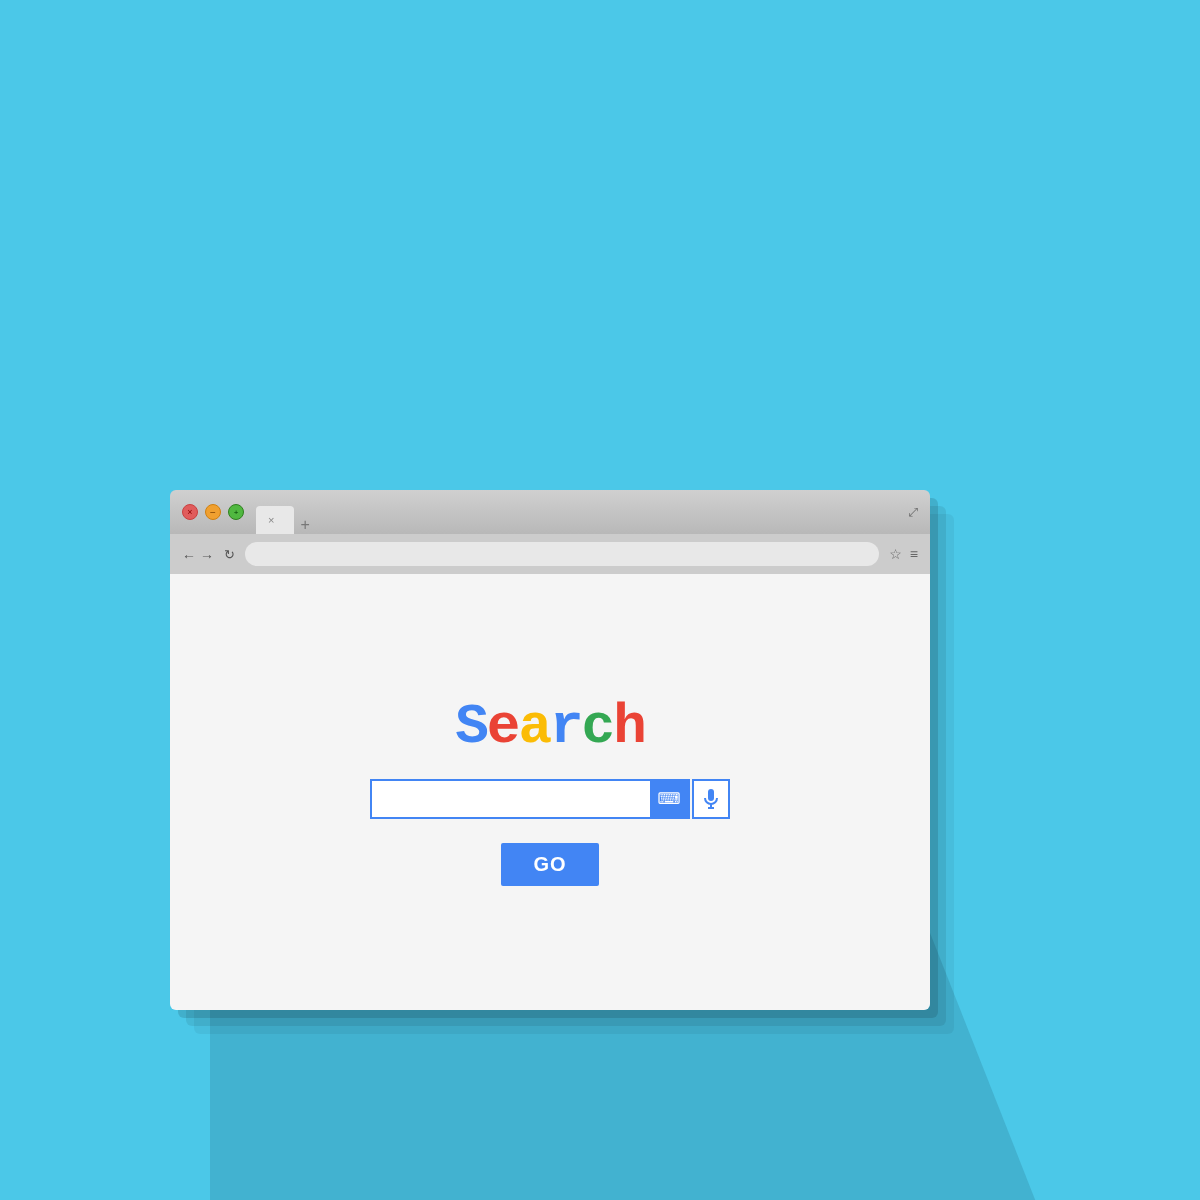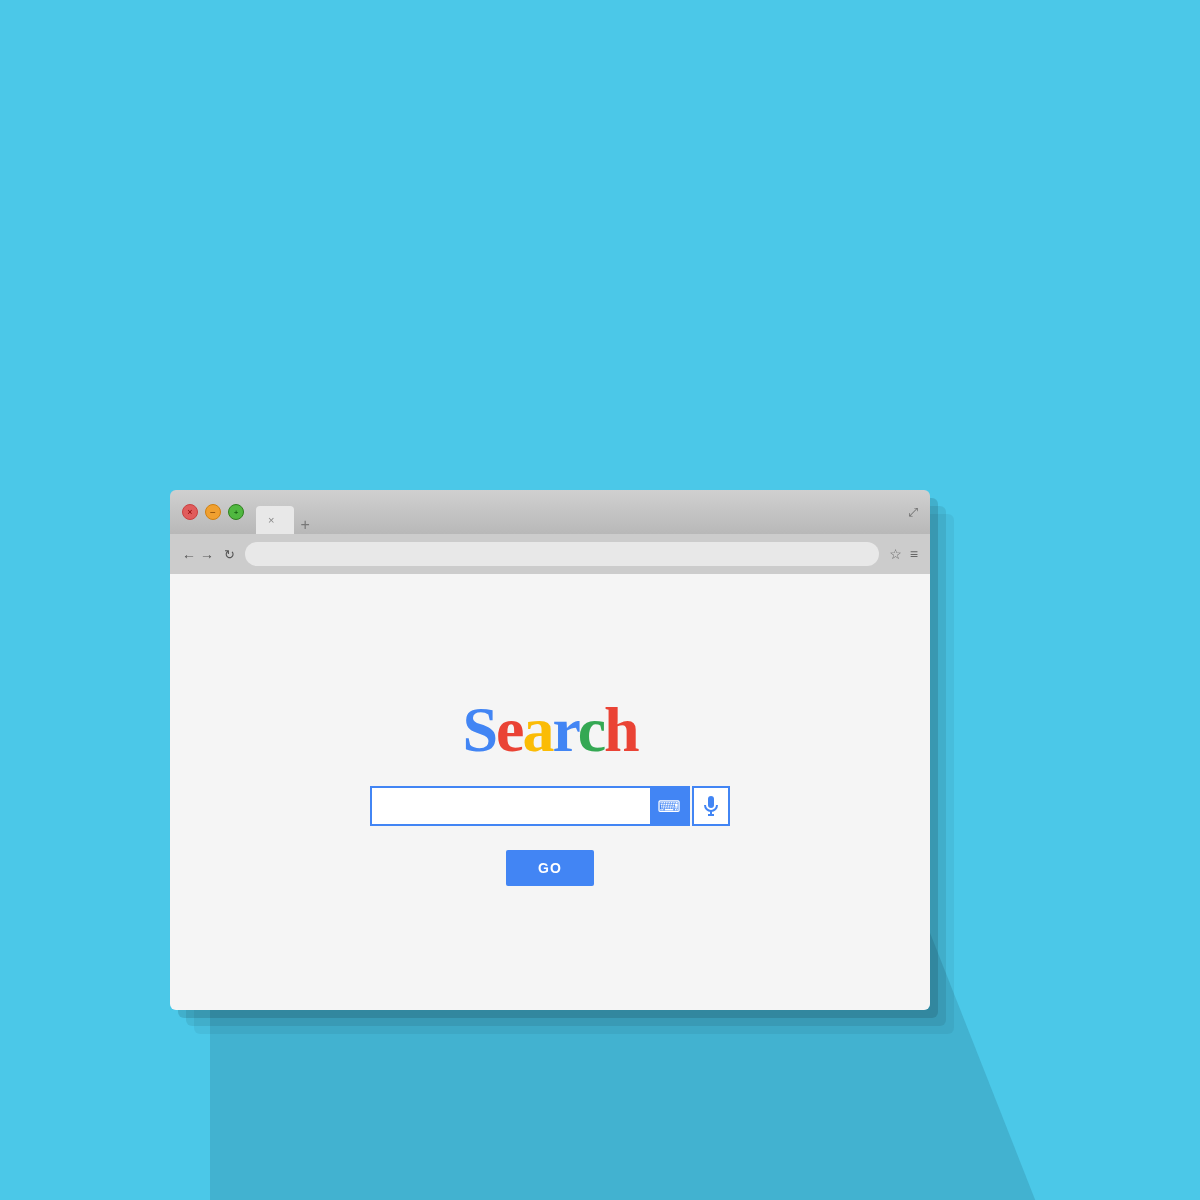--- a/index.html
+++ b/index.html
@@ -186,23 +186,23 @@
       display: flex;
       flex-direction: column;
       align-items: center;
       justify-content: center;
       gap: 24px;
       height: calc(520px - 44px - 40px);
     }
 
     
     .search-title {
-      font-size: 64px;
+      font-size: 56px;
       font-weight: bold;
-      font-family: Liberation Serif, serif;
+      font-family: Liberation Mono, monospace;
       letter-spacing: -2px;
       line-height: 1;
     }
 
     .letter-S { color: #4285F4; }
     .letter-e { color: #EA4335; }
     .letter-a { color: #FBBC05; }
     .letter-r { color: #4285F4; }
     .letter-c { color: #34A853; }
     .letter-h { color: #EA4335; }
@@ -258,21 +258,21 @@
       margin-left: 2px;
       background: white;
     }
 
     
     .go-button {
       background: #4285F4;
       color: white;
       border: none;
       padding: 10px 32px;
-      font-size: 14px;
+      font-size: 20px;
       font-weight: bold;
       letter-spacing: 1px;
       cursor: pointer;
       border-radius: 2px;
     }
   </style>
 </head>
 <body>
 
 <div style="position: relative; width: 1200px; height: 1200px; overflow: hidden; background: #4bc8e8;">

